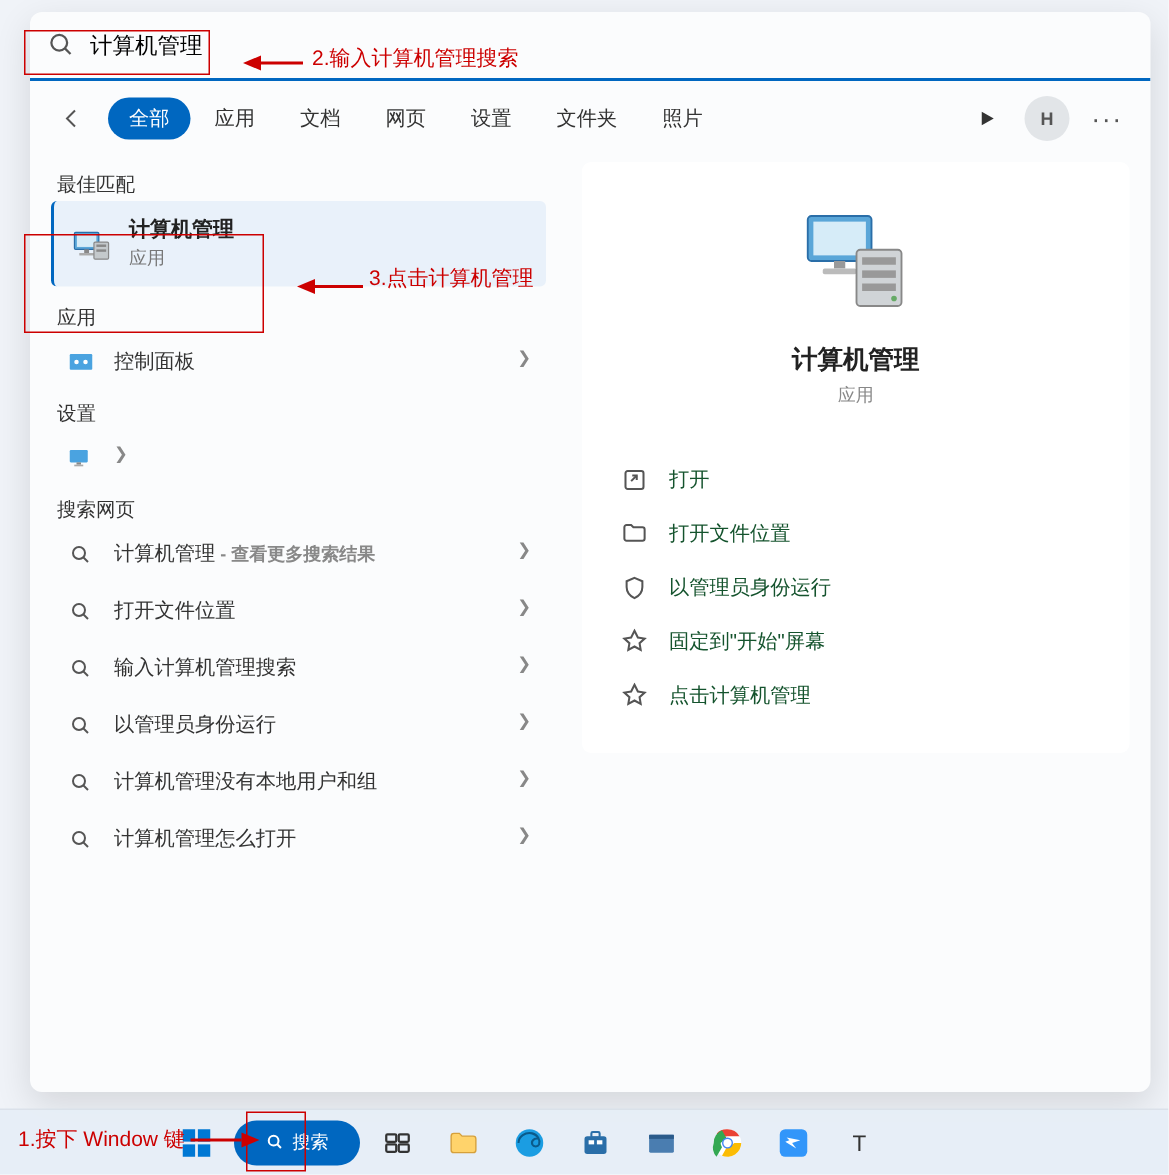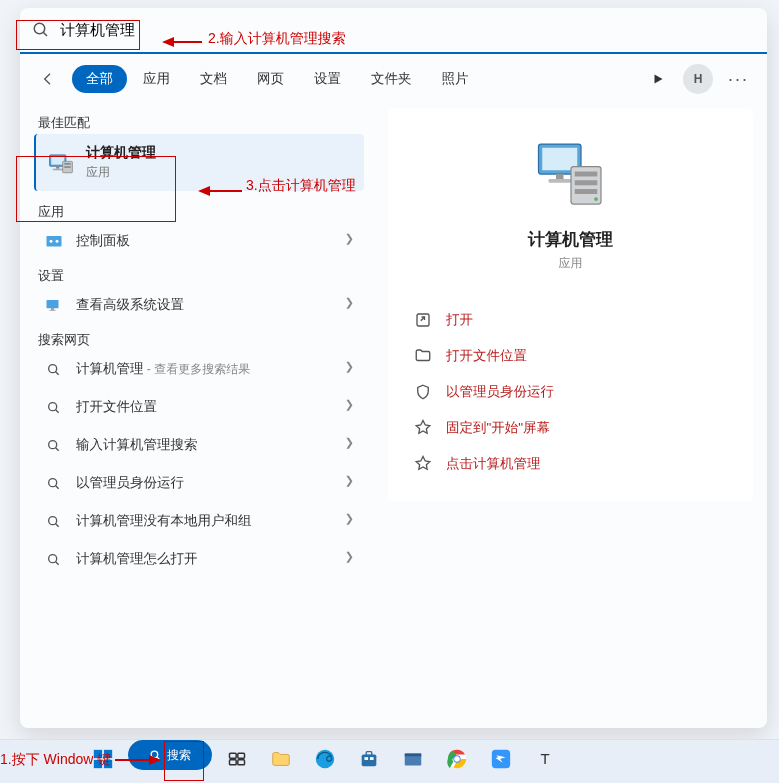--- a/index.html
+++ b/index.html
@@ -30,42 +30,42 @@
 
 .best-match { background: #e9f1fa; border-left: 2.5px solid #0067c0; border-radius: 4px; padding: 10px 12px; display: flex; align-items: center; cursor: pointer; margin-bottom: 6px; }
 .bm-icon { width: 26px; height: 26px; margin-right: 12px; display: flex; align-items: center; justify-content: center; }
 .bm-text .t1 { font-size: 14px; font-weight: 600; color: #222; }
 .bm-text .t2 { font-size: 12px; color: #777; margin-top: 2px; }
 .red-box-result { position: absolute; top: 156px; left: 16px; width: 160px; height: 66px; border: 1.5px solid #c00; pointer-events: none; }
 
 .list-item { display: flex; align-items: flex-start; padding: 9px 10px; cursor: pointer; border-radius: 4px; font-size: 13.5px; color: #333; }
 .li-icon { width: 20px; height: 20px; margin-right: 12px; display: flex; align-items: center; justify-content: center; color: #555; }
 .li-text { flex: 1; }
-.li-sub { color: #888; font-size: 12px; }
+.li-sub { color: #888; font-size: 12px; font-weight: bold; }
 .chev { color: #888; font-size: 11px; }
 
 .detail-card { background: #fff; border-radius: 6px; padding: 26px 20px 20px 20px; }
 .detail-icon { width: 80px; height: 80px; margin: 0 auto 14px auto; display: flex; align-items: center; justify-content: center; }
 .detail-title { text-align: center; font-size: 17px; font-weight: 600; color: #222; }
 .detail-sub { text-align: center; font-size: 12px; color: #888; margin-top: 4px; margin-bottom: 30px; }
-.action-item { display: flex; align-items: center; padding: 9px 6px; font-size: 13.5px; color: #b91c1c; cursor: pointer; border-radius: 4px; }
+.action-item { display: flex; align-items: center; padding: 9px 6px; font-size: 13.5px; color: #14532d; cursor: pointer; border-radius: 4px; }
 .ai-icon { width: 18px; height: 18px; margin-right: 14px; color: #555; }
 
 
 .anno-arrow { position: absolute; pointer-events: none; display: flex; align-items: center; }
 .anno-arrow .shaft { height: 2px; background: #c00; flex: 1; }
 .anno-arrow .head { width: 0; height: 0; border-top: 5px solid transparent; border-bottom: 5px solid transparent; border-right: 12px solid #c00; }
 .anno-text { color: #c00; font-size: 14px; white-space: nowrap; }
 
 
-.taskbar { position: absolute; left: 0; right: 0; bottom: 0; height: 44px; background: rgba(230,238,246,0.92); display: flex; padding-left: 84px; gap: 6px; border-top: 1px solid rgba(0,0,0,0.05); }
+.taskbar { position: absolute; left: 0; right: 0; bottom: 0; height: 44px; background: rgba(230,238,246,0.92); display: flex; align-items: center; padding-left: 112px; gap: 6px; border-top: 1px solid rgba(0,0,0,0.05); }
 .tb-item { width: 38px; height: 38px; display: flex; align-items: center; justify-content: center; cursor: pointer; border-radius: 4px; }
 .tb-search { width: 84px; height: 30px; background: #0067c0; border-radius: 15px; color: #fff; display: flex; align-items: center; justify-content: center; font-size: 12px; gap: 5px; cursor: pointer; }
 .start-box { position: absolute; left: 164px; bottom: 2px; width: 40px; height: 40px; border: 1.5px solid #c00; pointer-events: none; }
-.anno-bottom { position: absolute; left: 0; bottom: 14px; color: #c00; font-size: 14px; display: flex; align-items: center; }
+.anno-bottom { position: absolute; left: 12px; bottom: 14px; color: #c00; font-size: 14px; display: flex; align-items: center; }
 
 svg { display: block; }
 </style>
 </head>
 <body>
 
 <div class="search-panel">
 
   <div class="search-bar">
     <svg class="mag" viewBox="0 0 24 24" fill="none" stroke="currentColor" stroke-width="2">
@@ -135,21 +135,20 @@
 
       <div class="section-header">设置</div>
       <div class="list-item">
         <div class="li-icon">
           <svg width="18" height="18" viewBox="0 0 24 24">
               <rect x="2" y="4" width="16" height="11" rx="1" fill="#4aa3e0"></rect>
               <rect x="8" y="15" width="4" height="2" fill="#888"></rect>
               <rect x="6" y="17" width="8" height="1.5" fill="#aaa"></rect>
             </svg>
         </div>
-        <div class="li-text">查看高级系统设置</div>
         <div class="chev">❯</div>
       </div>
 
       <div class="section-header">搜索网页</div>
 
       <div class="list-item">
         <div class="li-icon">
             <svg width="16" height="16" viewBox="0 0 24 24" fill="none" stroke="currentColor" stroke-width="2">
               <circle cx="10" cy="10" r="6"></circle>
               <line x1="19" y1="19" x2="14.5" y2="14.5"></line>

